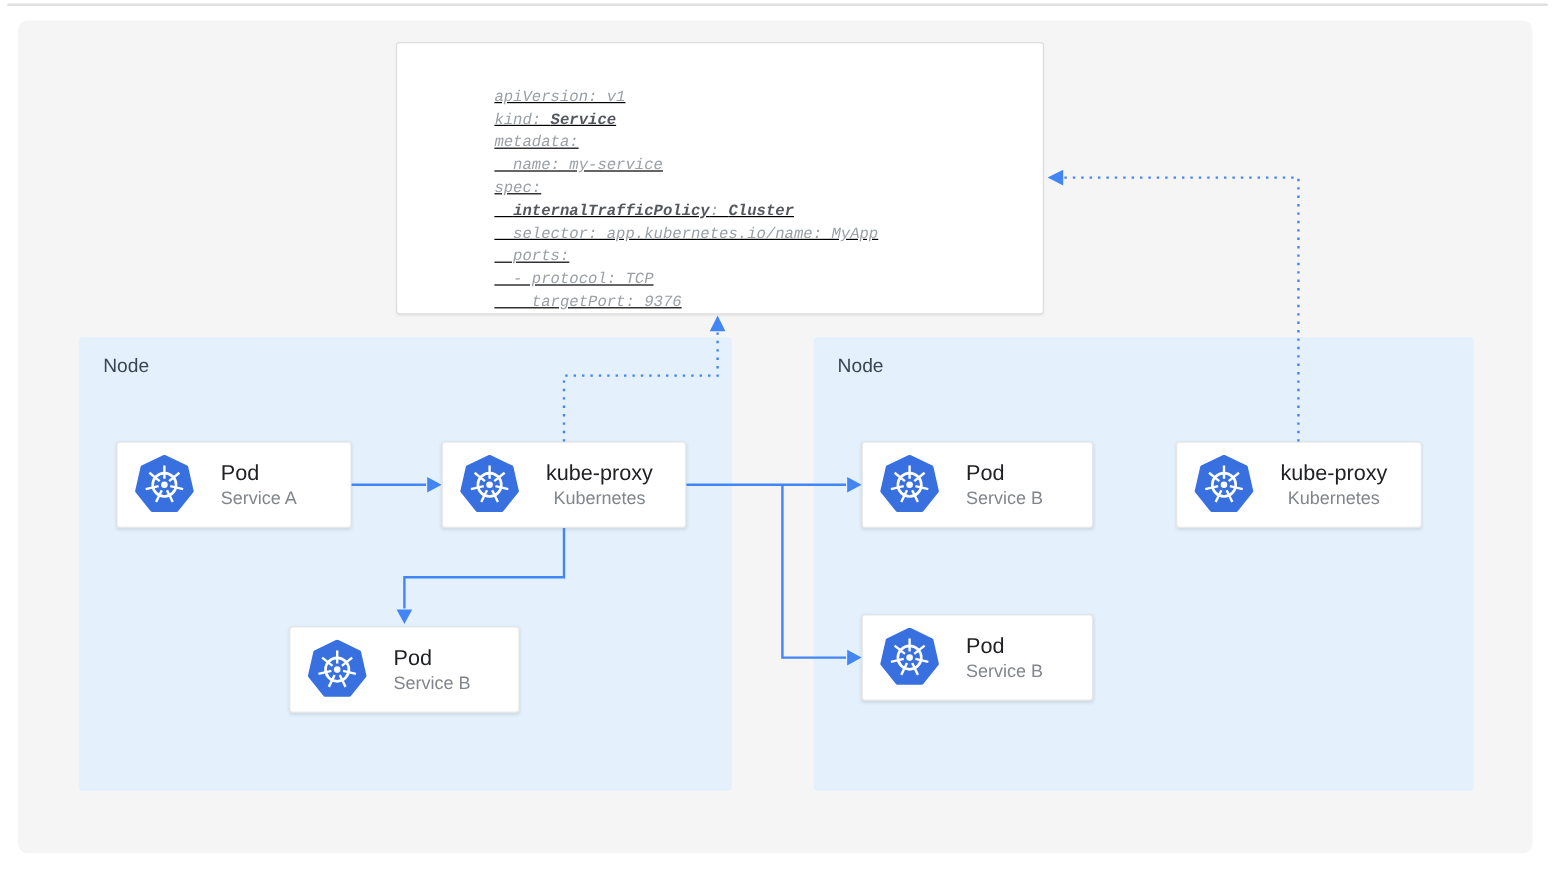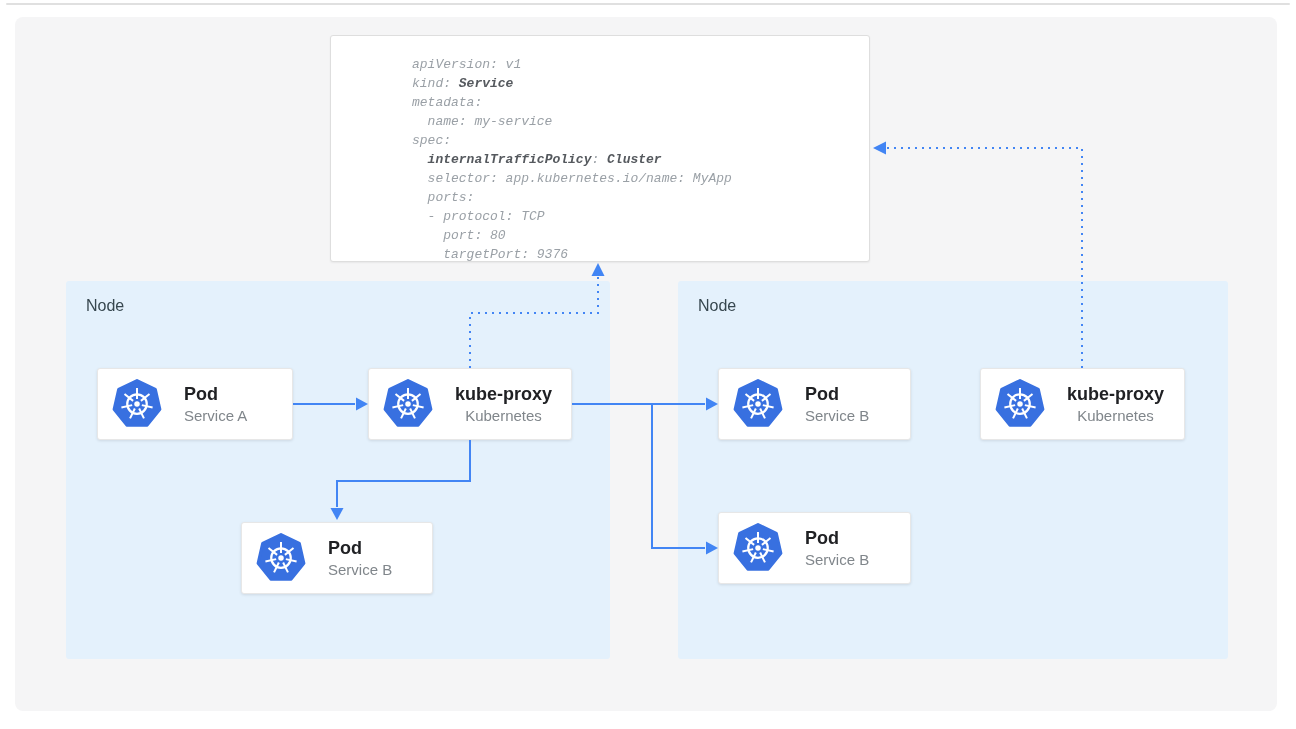--- a/index.html
+++ b/index.html
@@ -15,35 +15,35 @@
   }
   html,body{margin:0;padding:0;width:1296px;height:729px;background:#ffffff;
     font-family:"Liberation Sans",sans-serif;overflow:hidden;position:relative;}
   .top-rule{position:absolute;left:6px;right:6px;top:3px;height:2px;
     background:#e0e0e0;border-radius:1px;}
   .panel{position:absolute;left:15px;top:17px;width:1262px;height:694px;
     background:var(--panel);border-radius:8px;}
   .yaml-card{position:absolute;left:330px;top:35px;width:540px;height:227px;
     background:#ffffff;border:1px solid #dedede;border-radius:3px;
     box-shadow:0 1px 2px rgba(0,0,0,0.06);box-sizing:border-box;
-    padding:19px 0 0 81px;z-index:2;}
+    padding:35px 0 0 81px;z-index:2;text-decoration:underline;}
   .code-line{font-family:"Liberation Mono",monospace;font-style:italic;
     font-size:13px;line-height:19px;color:var(--code);white-space:pre;}
   .code-line .b{font-weight:bold;color:var(--code-b);margin-top:16px;}
   .node{position:absolute;background:var(--node-bg);border-radius:3px;z-index:1;}
   .node-label{position:absolute;left:20px;top:16px;font-size:16px;
     color:var(--node-label);text-align:right;}
   .node-left{left:66px;top:281px;width:544px;height:378px;}
   .node-right{left:678px;top:281px;width:550px;height:378px;}
   .card{position:absolute;background:#ffffff;border:1px solid #e7e7e7;
     border-radius:3px;box-shadow:0 1px 3px rgba(0,0,0,0.10);
     display:flex;align-items:center;box-sizing:border-box;z-index:2;}
   .card .icon{width:50px;height:50px;margin-left:14px;flex:none;}
   .card .txt{margin-left:22px;}
-  .card .title{font-size:18px;font-weight:700;color:var(--title);line-height:24px;}
+  .card .title{font-size:18px;font-weight:400;color:var(--title);line-height:24px;}
   .card .subtitle{font-size:15px;color:var(--subtitle);line-height:20px;text-align:center;}
   .c-pod-a{left:97px;top:368px;width:196px;height:72px;}
   .c-kproxy-l{left:368px;top:368px;width:204px;height:72px;}
   .c-pod-b-left{left:241px;top:522px;width:192px;height:72px;}
   .c-pod-b-rt{left:718px;top:368px;width:193px;height:72px;}
   .c-kproxy-r{left:980px;top:368px;width:205px;height:72px;}
   .c-pod-b-rb{left:718px;top:512px;width:193px;height:72px;}
   .overlay{position:absolute;left:0;top:0;z-index:5;pointer-events:none;}
   .ln{stroke:var(--arrow);stroke-width:2;fill:none;}
   .dt{stroke:var(--arrow);stroke-width:2;fill:none;stroke-dasharray:2 5;}
@@ -77,21 +77,20 @@
   <div>
       <div class="code-line"><span>apiVersion: v1</span></div>
       <div class="code-line"><span>kind: </span><span class="b">Service</span></div>
       <div class="code-line"><span>metadata:</span></div>
       <div class="code-line"><span>  name: my-service</span></div>
       <div class="code-line"><span>spec:</span></div>
       <div class="code-line"><span>  </span><span class="b">internalTrafficPolicy</span><span>: </span><span class="b">Cluster</span></div>
       <div class="code-line"><span>  selector: app.kubernetes.io/name: MyApp</span></div>
       <div class="code-line"><span>  ports:</span></div>
       <div class="code-line"><span>  - protocol: TCP</span></div>
-      <div class="code-line"><span>    port: 80</span></div>
       <div class="code-line"><span>    targetPort: 9376</span></div>
     </div>
 </div>
 
 <div class="node node-left">
   <div class="node-label">Node</div>
 </div>
 
 <div class="node node-right">
   <div class="node-label">Node</div>

